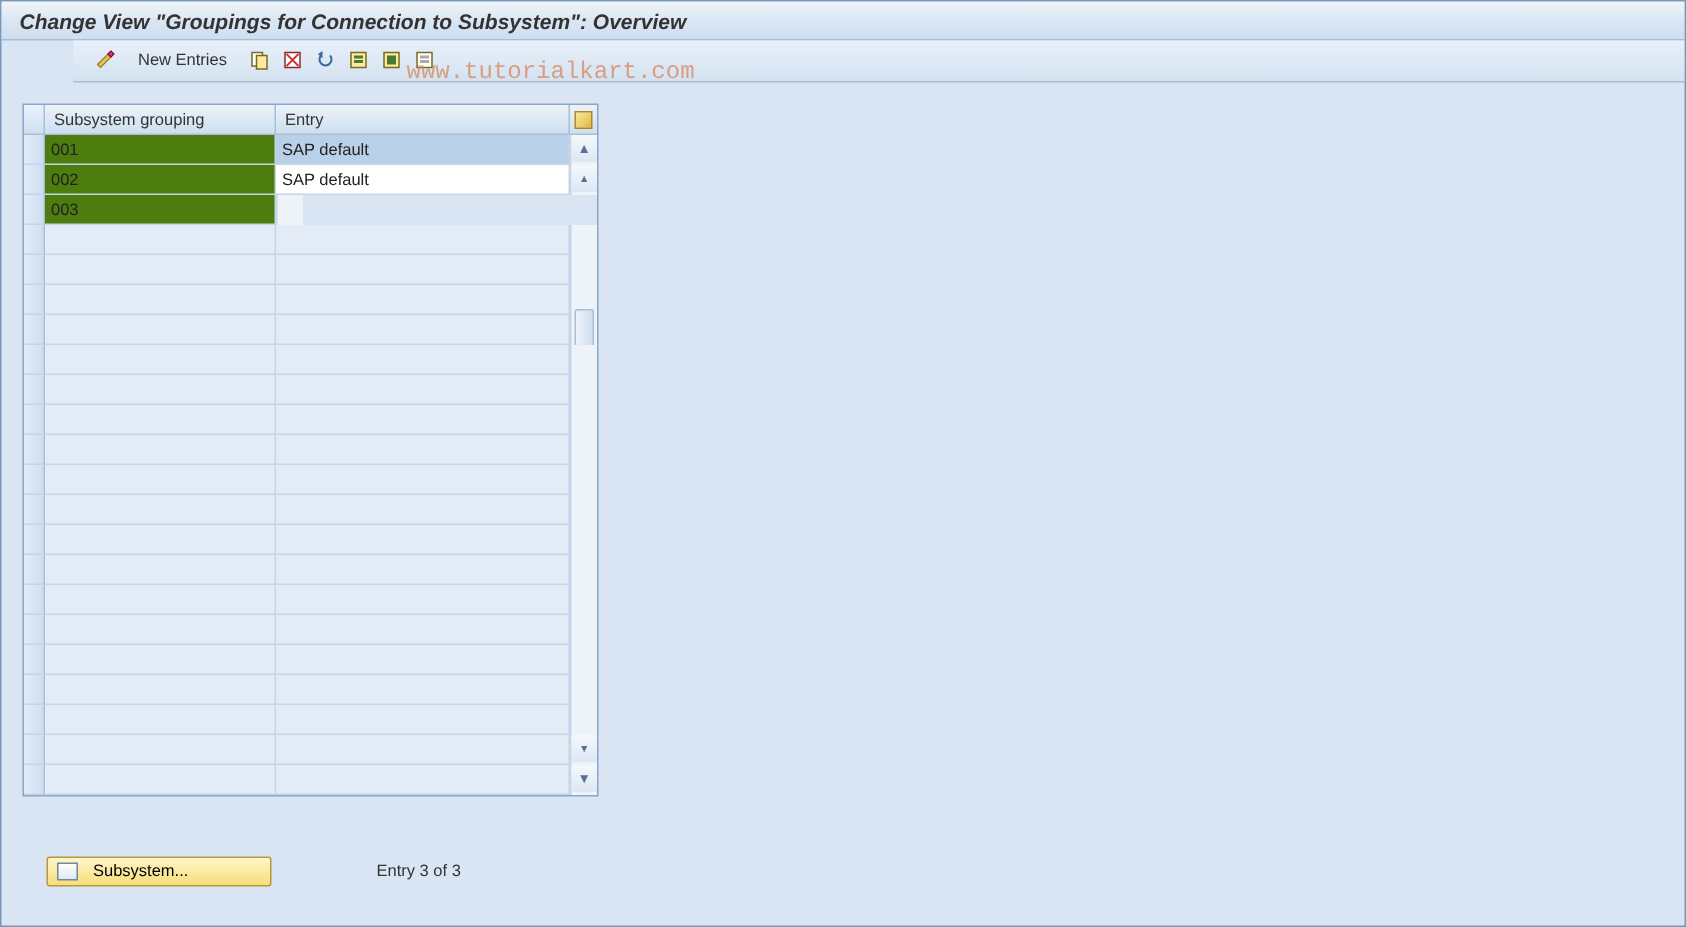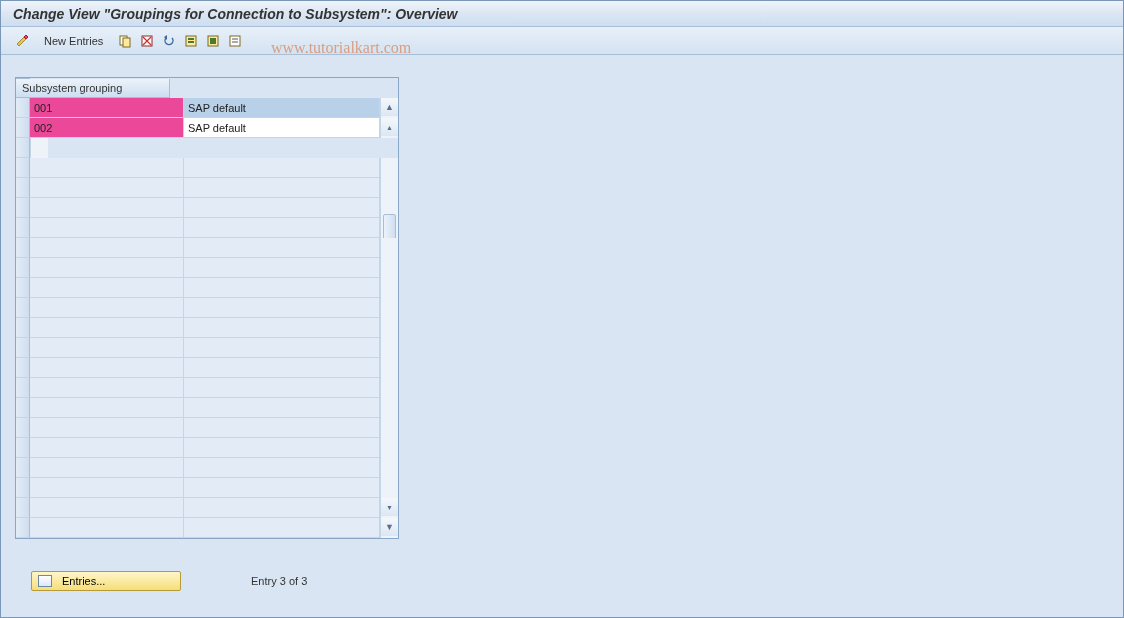--- a/index.html
+++ b/index.html
@@ -26,22 +26,22 @@
       font-style: italic;
       font-size: 14px;
       color: #333;
     }
     .toolbar {
       background: linear-gradient(to bottom, #e8f0f9 0%, #d4e2f1 100%);
       border-bottom: 1px solid #a8bdd6;
       padding: 4px 12px;
       height: 28px;
       display: flex;
-      align-items: center;
       gap: 4px;
+      margin-left: 48px;
     }
     .toolbar-btn {
       width: 18px;
       height: 18px;
       display: inline-flex;
       align-items: center;
       justify-content: center;
       cursor: pointer;
       border: 1px solid transparent;
       border-radius: 2px;
@@ -57,30 +57,30 @@
     }
     .watermark {
       position: absolute;
       left: 270px;
       top: 38px;
       font-size: 16px;
       color: #d8875f;
       opacity: 0.75;
       pointer-events: none;
       z-index: 100;
-      font-family: Liberation Serif, serif;
+      font-family: Liberation Mono, monospace;
     }
     .content { padding: 14px 14px 0 14px; }
     .table-wrap {
       display: inline-flex;
       border: 1px solid #8aa7c7;
       background: #d9e5f2;
     }
     .table-body { display: inline-block; }
-    .table-header-row { display: flex; height: 20px; flex-direction: column; }
+    .table-header-row { display: flex; height: 20px; }
     .sel-header {
       width: 14px;
       background: linear-gradient(to bottom, #ecf2fa, #cddff0);
       border-right: 1px solid #a8bdd6;
       border-bottom: 1px solid #a8bdd6;
     }
     .col-header {
       background: linear-gradient(to bottom, #ecf2fa, #cddff0);
       border-right: 1px solid #a8bdd6;
       border-bottom: 1px solid #a8bdd6;
@@ -117,21 +117,21 @@
       border-bottom: 1px solid #c4d5e8;
       padding: 2px 4px;
       font-size: 11px;
       color: #222;
       background: #fff;
       display: flex;
       align-items: center;
       overflow: hidden;
     }
     .data-cell.empty { background: #e3ecf6; }
-    .data-cell.col1.filled { background: #ec4899; }
+    .data-cell.col1.filled { background: #4d7c0f; }
     .data-cell.selected { background: #b8d0e8; }
     .vscroll-btn {
       height: 18px;
       display: flex;
       align-items: center;
       justify-content: center;
       font-size: 9px;
       color: #5a7090;
       background: linear-gradient(to bottom, #f4f8fc, #dce7f3);
       cursor: pointer;
@@ -250,20 +250,21 @@
           <div class="data-row">
             <div class="sel-cell"></div>
             <div class="data-cell col1 filled">002</div>
             <div class="data-cell col2 ">SAP default</div>
             <div style="width:18px;background:#eef3f9;border-left:1px solid #c4d5e8;">
               <div class="vscroll-btn" style="font-size:7px;">▲</div>
             </div>
           </div>
           <div class="data-row">
             <div class="sel-cell"></div>
+            <div class="data-cell col1 filled">003</div>
             <div style="width:18px;background:#eef3f9;border-left:1px solid #c4d5e8;"></div>
           </div>
           <div class="data-row">
             <div class="sel-cell"></div>
             <div class="data-cell col1 empty"></div>
             <div class="data-cell col2 empty"></div>
             <div style="width:18px;background:#eef3f9;border-left:1px solid #c4d5e8;position:relative;"></div>
           </div>
           <div class="data-row">
             <div class="sel-cell"></div>
@@ -380,16 +381,16 @@
             </div>
           </div>
         </div>
     </div>
   </div>
 </div>
 
 <div class="bottom-bar">
   <div class="position-btn">
     <span class="ico"></span>
-    <span>Entries...</span>
+    <span>Subsystem...</span>
   </div>
   <span class="entry-status">Entry 3 of 3</span>
 </div>
 
 </body></html>

